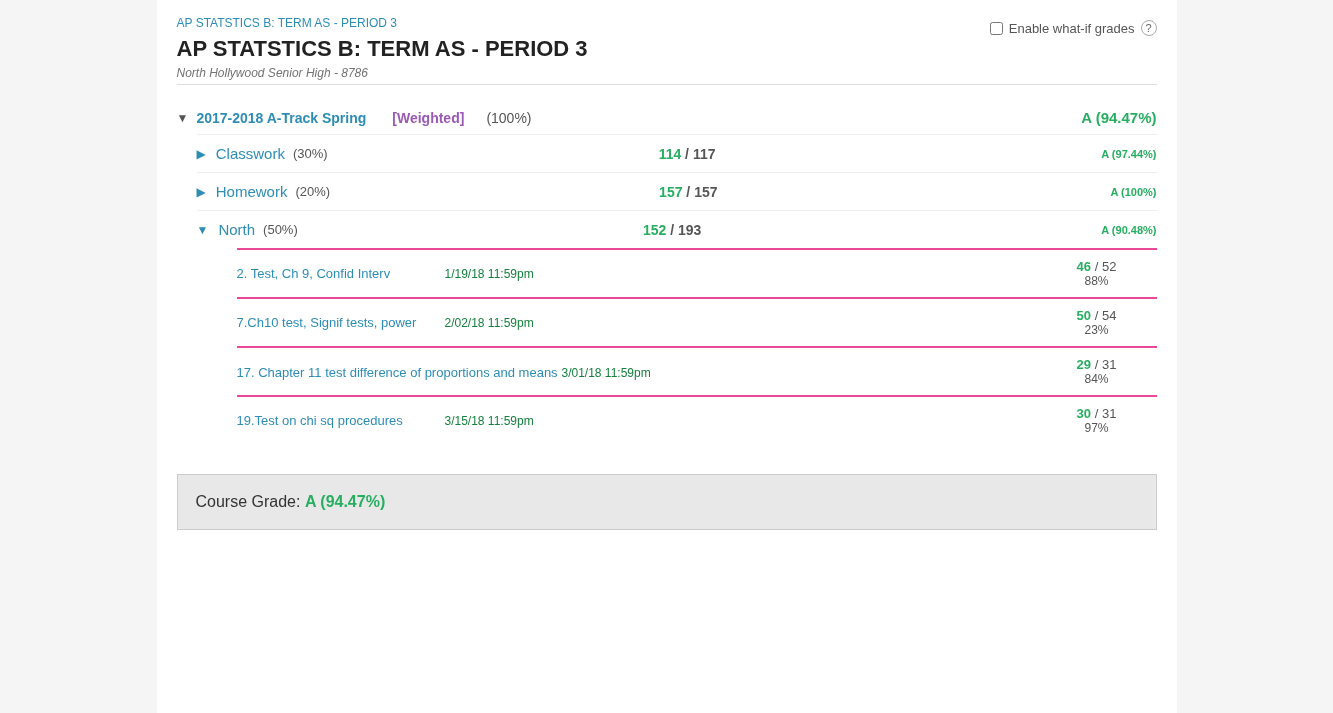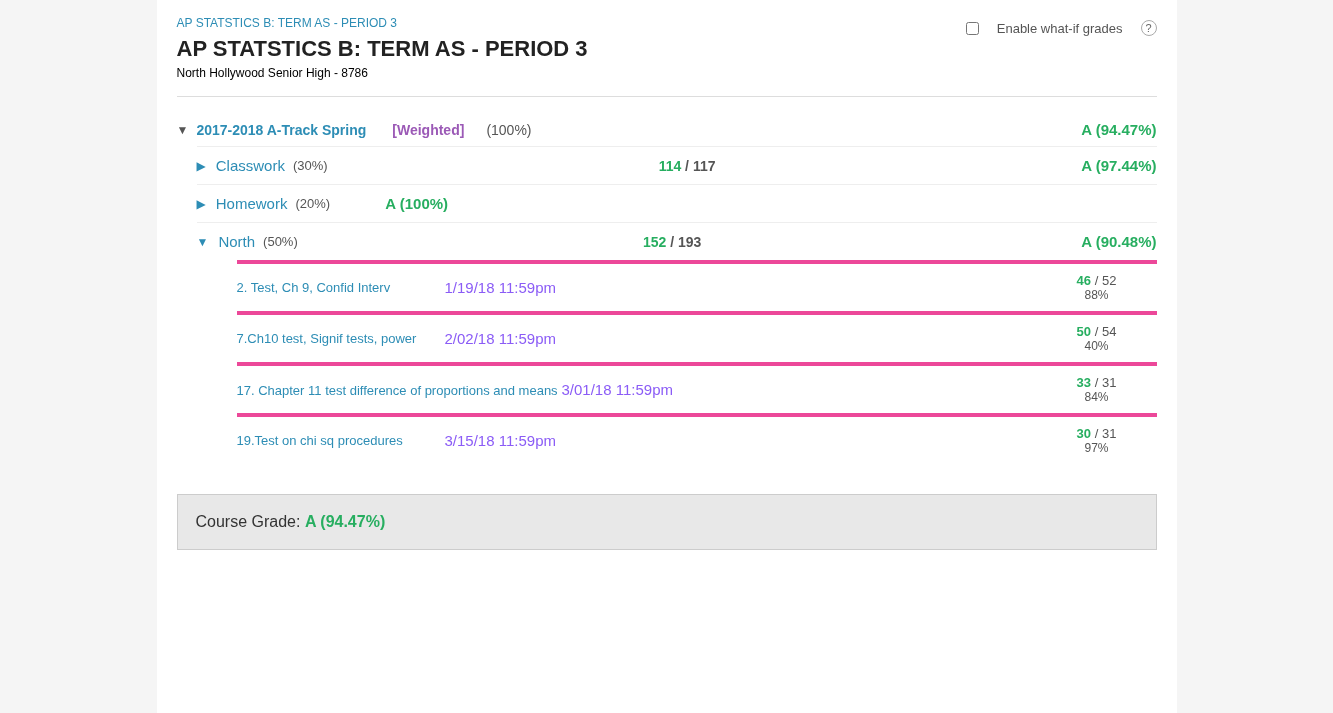--- a/index.html
+++ b/index.html
@@ -23,30 +23,31 @@
       margin-bottom: 6px;
     }
     .page-title {
       font-size: 22px;
       font-weight: bold;
       color: #222;
       margin-bottom: 4px;
     }
     .school-name {
       font-size: 12px;
-      color: #000000;
-      margin-bottom: 16px;
+      color: #737373;
+      margin-bottom: 4px;
+      font-style: italic;
     }
     .header-right {
       position: absolute;
       top: 20px;
       right: 20px;
       display: flex;
       align-items: center;
-      gap: 18px;
+      gap: 6px;
       font-size: 13px;
       color: #555;
     }
     .header-right input[type=checkbox] {
       margin: 0;
     }
     .help-icon {
       display: inline-flex;
       align-items: center;
       justify-content: center;
@@ -124,42 +125,42 @@
       color: #27ae60;
       font-weight: bold;
     }
     .score-fraction .denominator {
       color: #555;
       font-weight: bold;
     }
     .category-grade {
       color: #27ae60;
       font-weight: bold;
-      font-size: 15px;
+      font-size: 11px;
       min-width: 110px;
       text-align: right;
     }
     .assignments-section {
       margin-left: 40px;
     }
     .assignment-row {
       display: flex;
       align-items: center;
       padding: 9px 0;
-      border-top: 4px solid #ec4899;
+      border-top: 2px solid #ec4899;
       gap: 8px;
     }
     .assignment-name {
       color: #2d8db5;
       font-size: 13px;
       min-width: 200px;
     }
     .assignment-date {
-      color: #8b5cf6;
-      font-size: 15px;
+      color: #15803d;
+      font-size: 12px;
     }
     .assignment-score {
       margin-left: auto;
       text-align: center;
       min-width: 120px;
     }
     .assignment-score .score-line {
       font-size: 13px;
     }
     .assignment-score .score-line .num {
@@ -238,20 +239,26 @@
           <span class="denominator">/ 117</span>
         </span>
       </div>
       <span class="category-grade">A (97.44%)</span>
     </div>
 
     <div class="category-row">
       <span class="category-toggle">▶</span>
       <span class="category-name">Homework</span>
       <span class="category-weight">(20%)</span>
+      <div class="mid-section">
+        <span class="score-fraction">
+          <span class="numerator">157</span>
+          <span class="denominator">/ 157</span>
+        </span>
+      </div>
       <span class="category-grade">A (100%)</span>
     </div>
 
     <div class="category-row">
       <span class="category-toggle">▼</span>
       <span class="category-name">North</span>
       <span class="category-weight">(50%)</span>
       <div class="mid-section">
         <span class="score-fraction">
           <span class="numerator">152</span>
@@ -276,32 +283,32 @@
       </div>
 
       <div class="assignment-row">
         <span class="assignment-name">7.Ch10 test, Signif tests, power</span>
         <span class="assignment-date">2/02/18 11:59pm</span>
         <div class="assignment-score">
           <div class="score-line">
             <span class="num">50</span>
             <span class="denom">/ 54</span>
           </div>
-          <div class="pct">40%</div>
+          <div class="pct">23%</div>
         </div>
       </div>
 
       <div class="assignment-row">
         <div style="flex:1">
           <span class="assignment-name">17. Chapter 11 test difference of proportions and means</span>
           <span class="assignment-date">3/01/18 11:59pm</span>
         </div>
         <div class="assignment-score">
           <div class="score-line">
-            <span class="num">33</span>
+            <span class="num">29</span>
             <span class="denom">/ 31</span>
           </div>
           <div class="pct">84%</div>
         </div>
       </div>
 
       <div class="assignment-row">
         <span class="assignment-name">19.Test on chi sq procedures</span>
         <span class="assignment-date">3/15/18 11:59pm</span>
         <div class="assignment-score">

